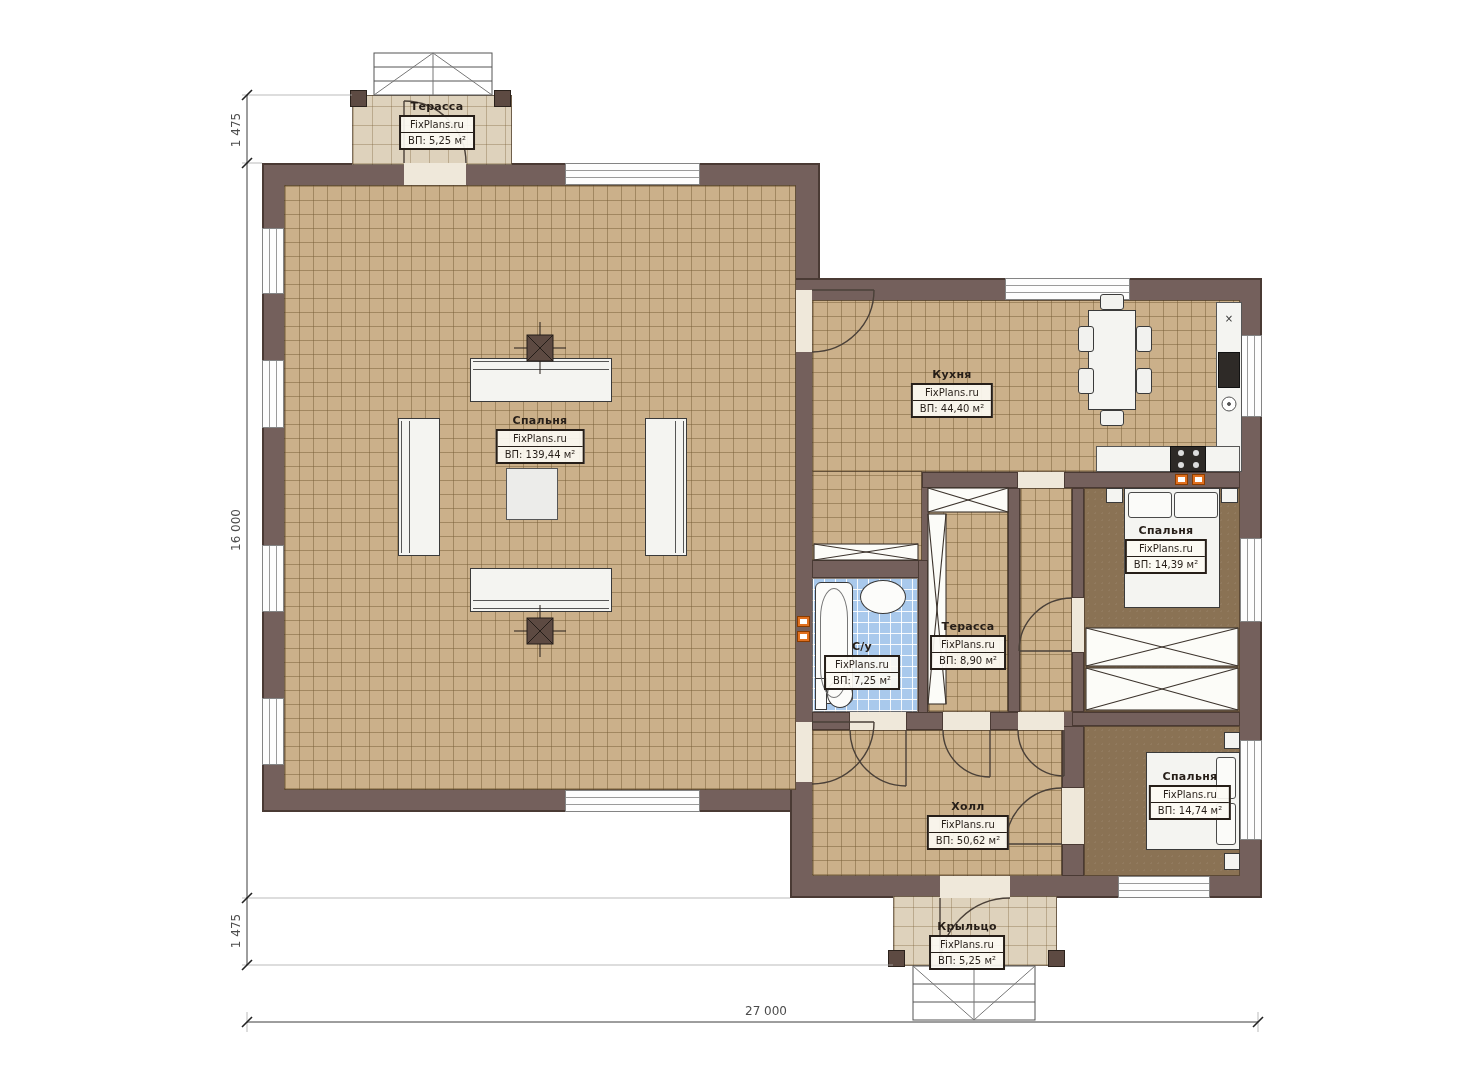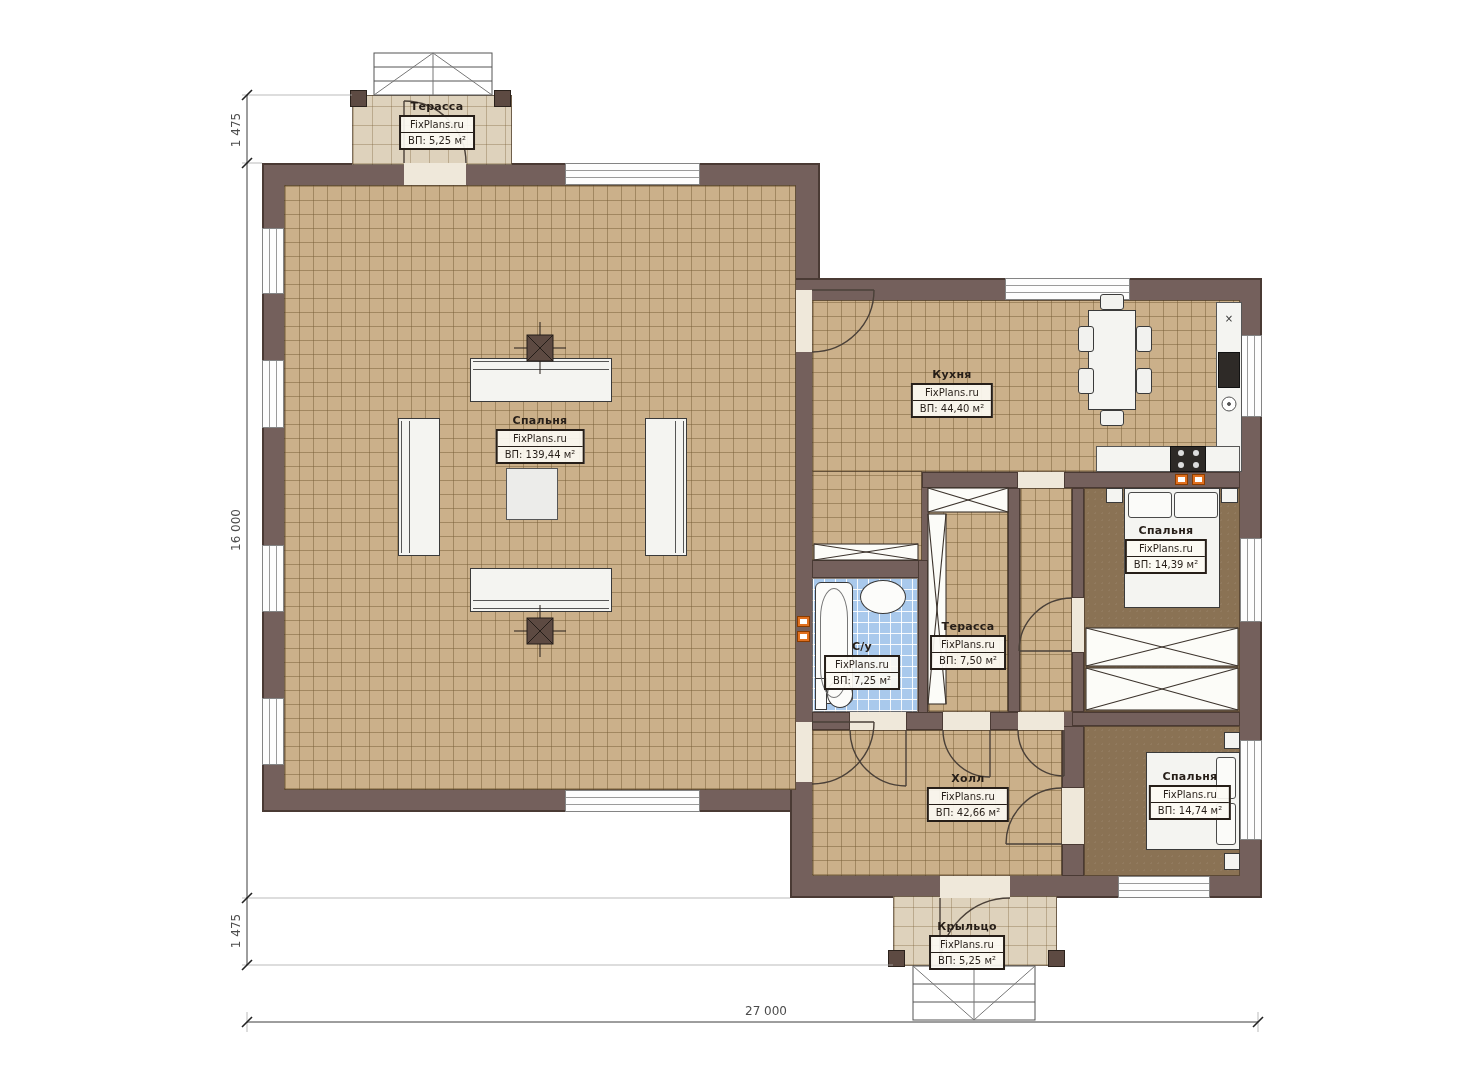--- a/index.html
+++ b/index.html
@@ -309,31 +309,31 @@
     <div class="rl-area">ВП: 44,40 м²</div></div>
   </div>
   <div class="room-label" style="left:862px;top:640px;">
     <div class="rl-name">С/у</div>
     <div class="rl-box"><div class="rl-brand">FixPlans.ru</div>
     <div class="rl-area">ВП: 7,25 м²</div></div>
   </div>
   <div class="room-label" style="left:968px;top:620px;">
     <div class="rl-name">Терасса</div>
     <div class="rl-box"><div class="rl-brand">FixPlans.ru</div>
-    <div class="rl-area">ВП: 7,50 м²</div></div>
+    <div class="rl-area">ВП: 8,90 м²</div></div>
   </div>
   <div class="room-label" style="left:1166px;top:524px;">
     <div class="rl-name">Спальня</div>
     <div class="rl-box"><div class="rl-brand">FixPlans.ru</div>
     <div class="rl-area">ВП: 14,39 м²</div></div>
   </div>
-  <div class="room-label" style="left:968px;top:772px;">
+  <div class="room-label" style="left:968px;top:800px;">
     <div class="rl-name">Холл</div>
     <div class="rl-box"><div class="rl-brand">FixPlans.ru</div>
-    <div class="rl-area">ВП: 42,66 м²</div></div>
+    <div class="rl-area">ВП: 50,62 м²</div></div>
   </div>
   <div class="room-label" style="left:1190px;top:770px;">
     <div class="rl-name">Спальня</div>
     <div class="rl-box"><div class="rl-brand">FixPlans.ru</div>
     <div class="rl-area">ВП: 14,74 м²</div></div>
   </div>
   <div class="room-label" style="left:967px;top:920px;">
     <div class="rl-name">Крыльцо</div>
     <div class="rl-box"><div class="rl-brand">FixPlans.ru</div>
     <div class="rl-area">ВП: 5,25 м²</div></div>

